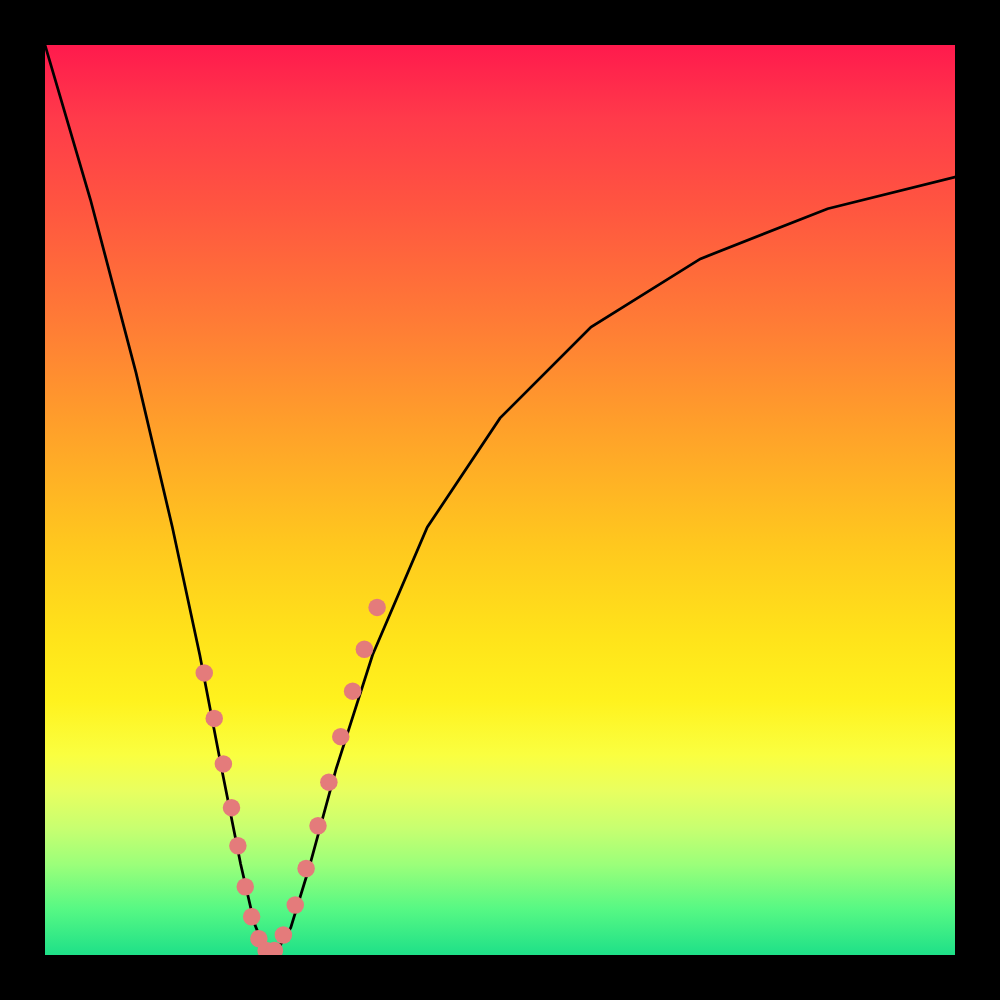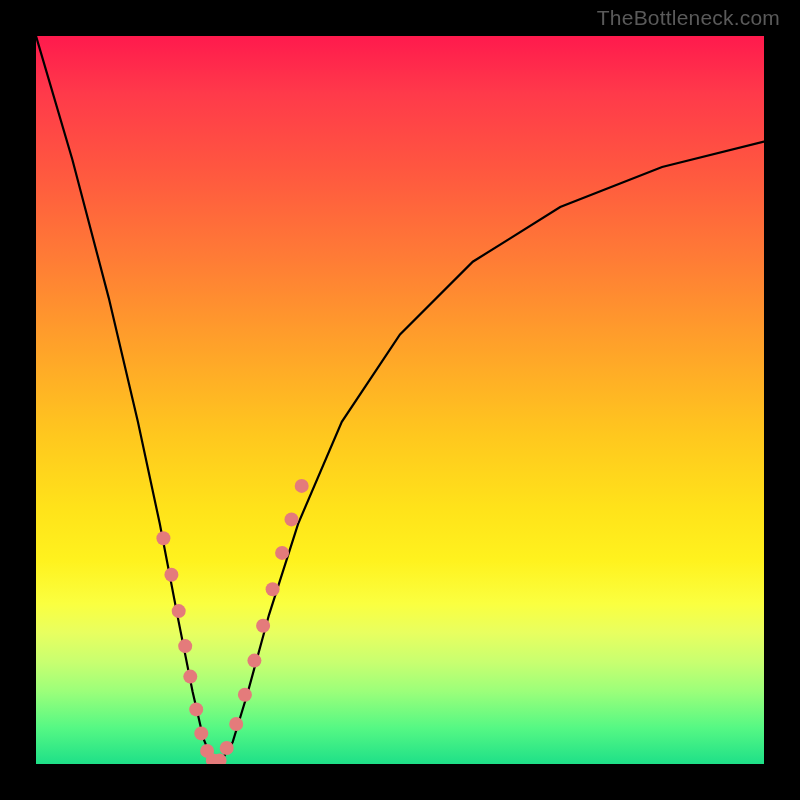--- a/index.html
+++ b/index.html
@@ -81,14 +81,13 @@
           <circle cx="208.9" cy="658.8" r="7" fill="#e47b7b"></circle>
           <circle cx="218.4" cy="624.6" r="7" fill="#e47b7b"></circle>
           <circle cx="227.1" cy="589.7" r="7" fill="#e47b7b"></circle>
           <circle cx="236.6" cy="553.3" r="7" fill="#e47b7b"></circle>
           <circle cx="246.1" cy="516.9" r="7" fill="#e47b7b"></circle>
           <circle cx="255.5" cy="483.4" r="7" fill="#e47b7b"></circle>
           <circle cx="265.7" cy="449.9" r="7" fill="#e47b7b"></circle>
         </g>
     </svg>
   </div>
-  <div class="watermark" style="right:20px; top:6px;">TheBottleneck.com</div>
 </div>
 
 </body></html>

